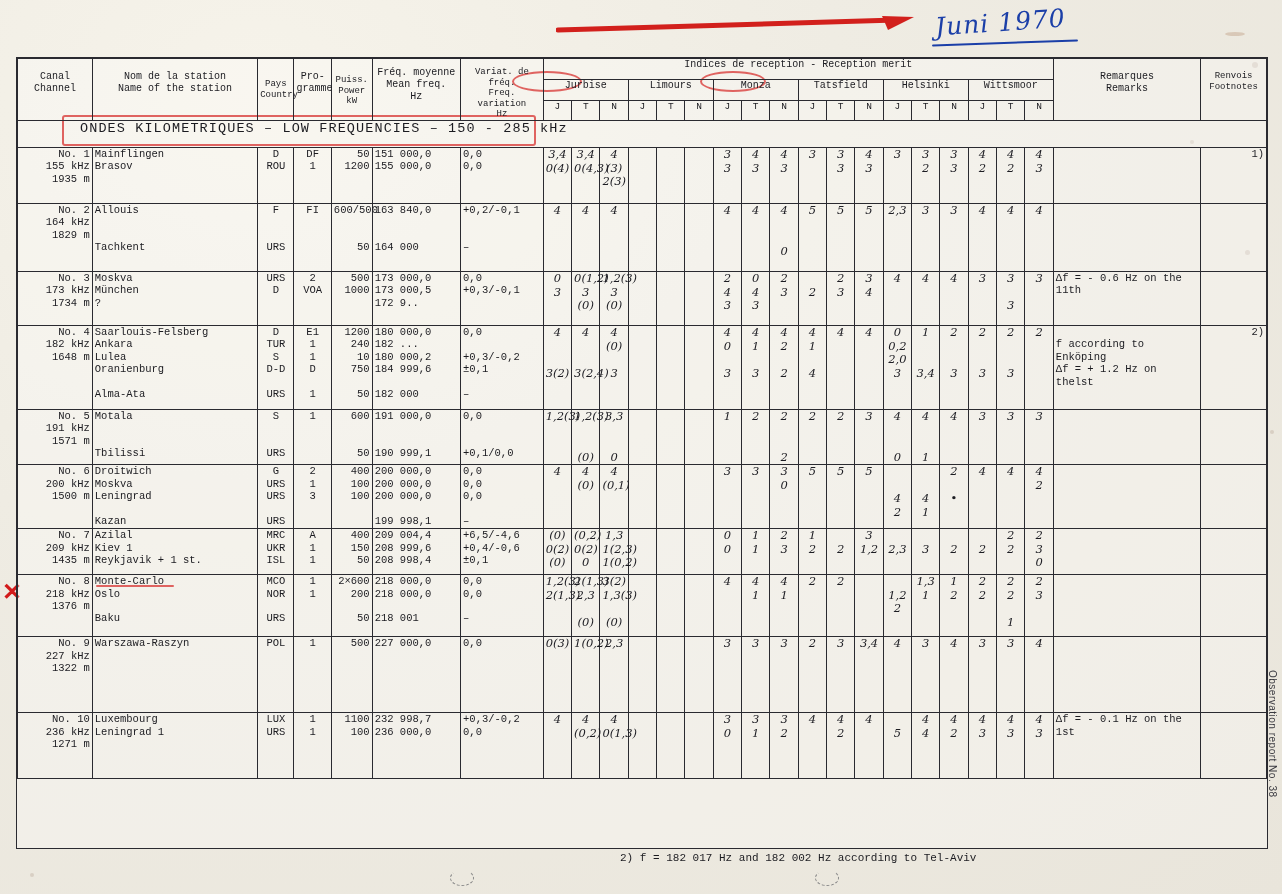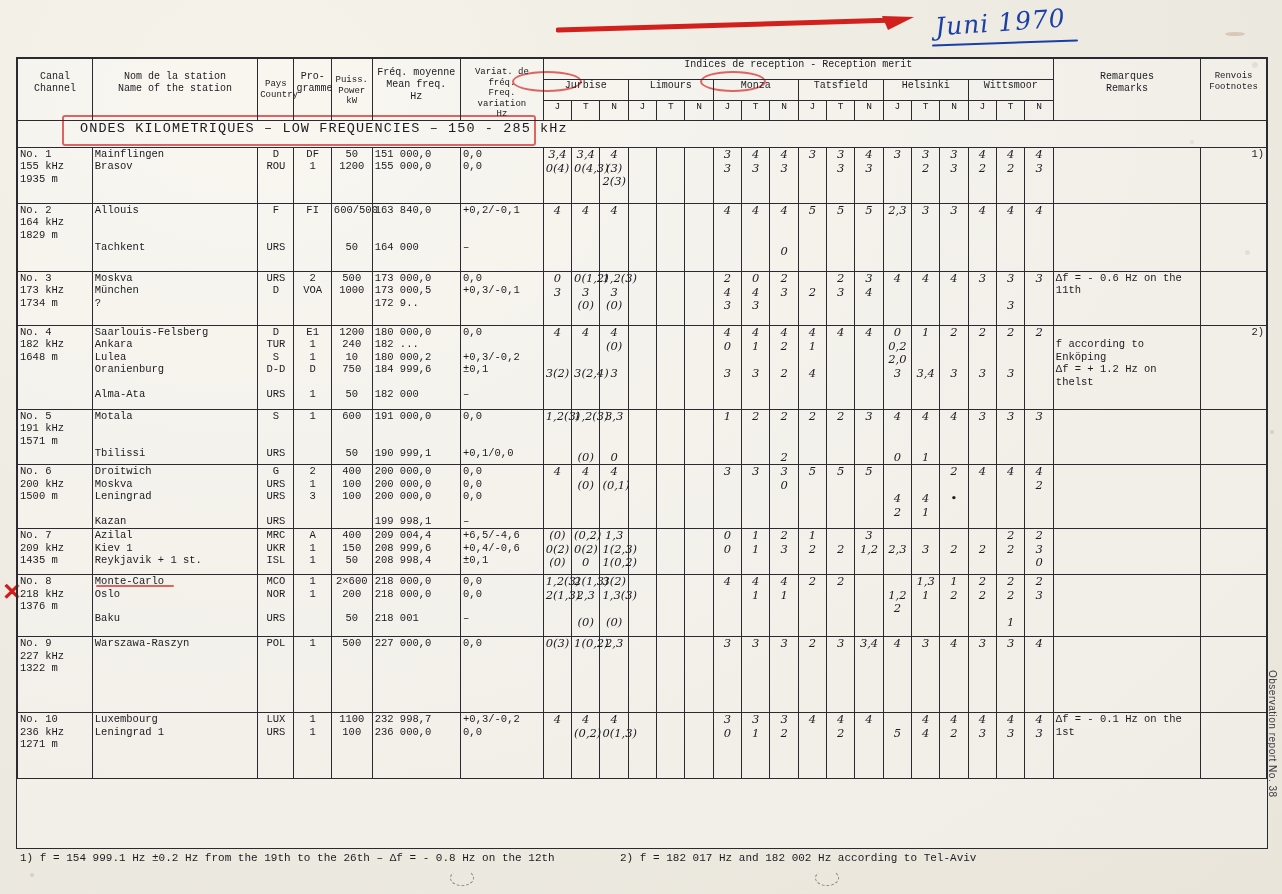--- a/index.html
+++ b/index.html
@@ -80,24 +80,24 @@
   
   .band-title td{
     height:26px;text-align:left;padding-left:0;position:relative;
   }
   .band-title .band-inner{
     display:inline-block;margin-left:60px;font-size:13.5px;letter-spacing:1.1px;
     font-family:Liberation Mono, monospace;
   }
 
   
-  .chan{ text-align:left;white-space:pre-line;font-size:10.5px;padding-top:2px;}
+  .chan{ text-align:right;white-space:pre-line;font-size:10.5px;padding-top:2px;}
   .name{ padding-left:6px;font-size:10.5px;white-space:pre-line;}
   .ctry,.prog,.pwr{text-align:center;font-size:10.5px;white-space:pre-line;}
-  .pwr{text-align:center;padding-right:3px;}
+  .pwr{text-align:right;padding-right:3px;}
   .freq{font-size:10.5px;white-space:pre-line;padding-left:2px;}
   .var{font-size:10.5px;white-space:pre-line;padding-left:2px;}
   .rem{font-size:10.5px;white-space:pre-line;padding-left:4px;}
   .foot{font-size:10.5px;text-align:right;padding-right:4px;white-space:pre-line;}
 
   
   .merit{
     text-align:center;
     font-family:"DejaVu Serif",serif;
     font-style:italic;
@@ -965,15 +965,14 @@
           <td class="merit dot-col">4
 3</td>
           <td class="rem">Δf = - 0.1 Hz on the 1st</td>
           <td class="foot"></td>
         </tr>
       </tbody>
   </table>
 </div>
 
 <div class="footnotes">
-  <span>1) f = 154 999.1 Hz ±0.2 Hz from the 19th to the 26th – Δf = - 0.8 Hz on the 12th</span>
   <span class="fn-2">2) f = 182 017 Hz and 182 002 Hz according to Tel-Aviv</span>
 </div>
 
 </body></html>

